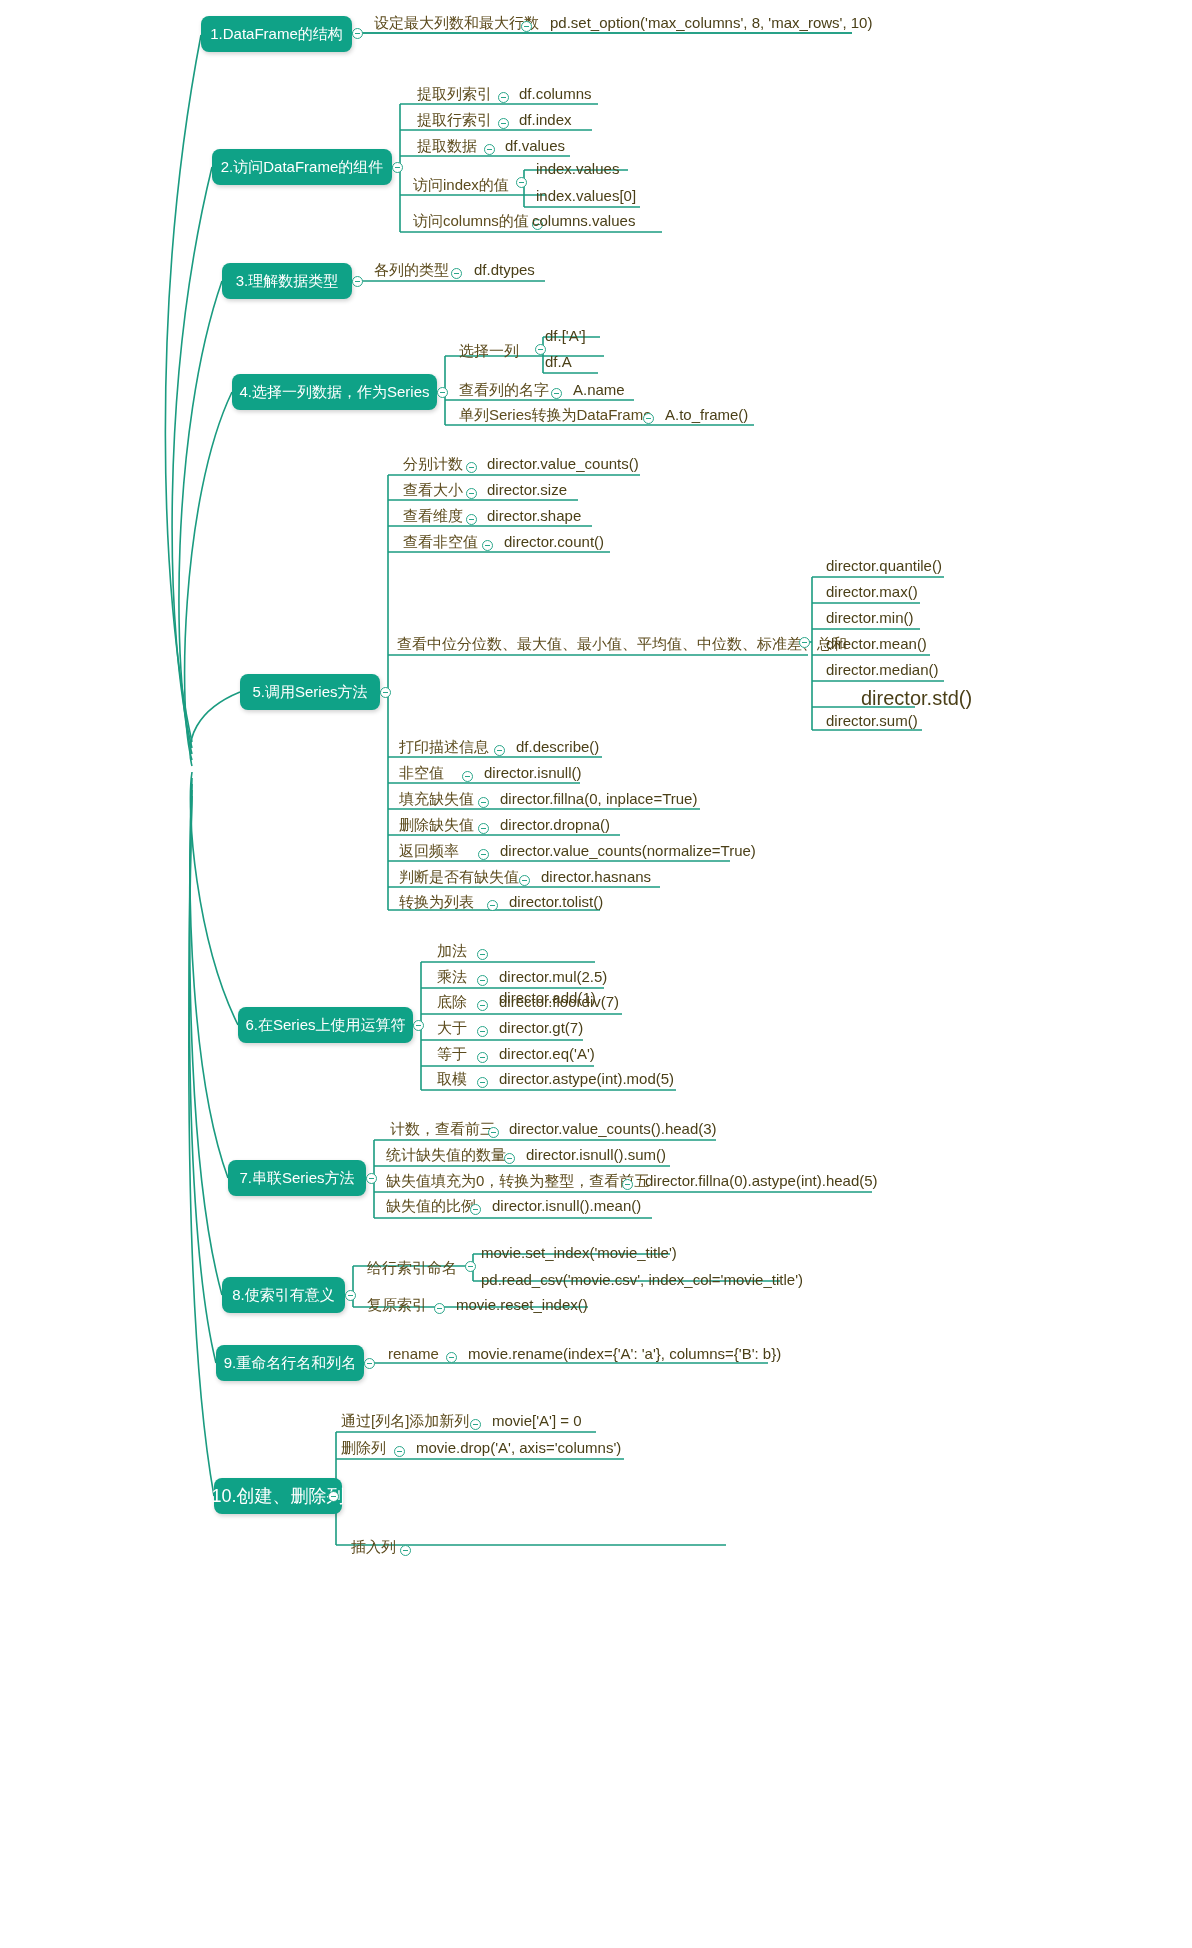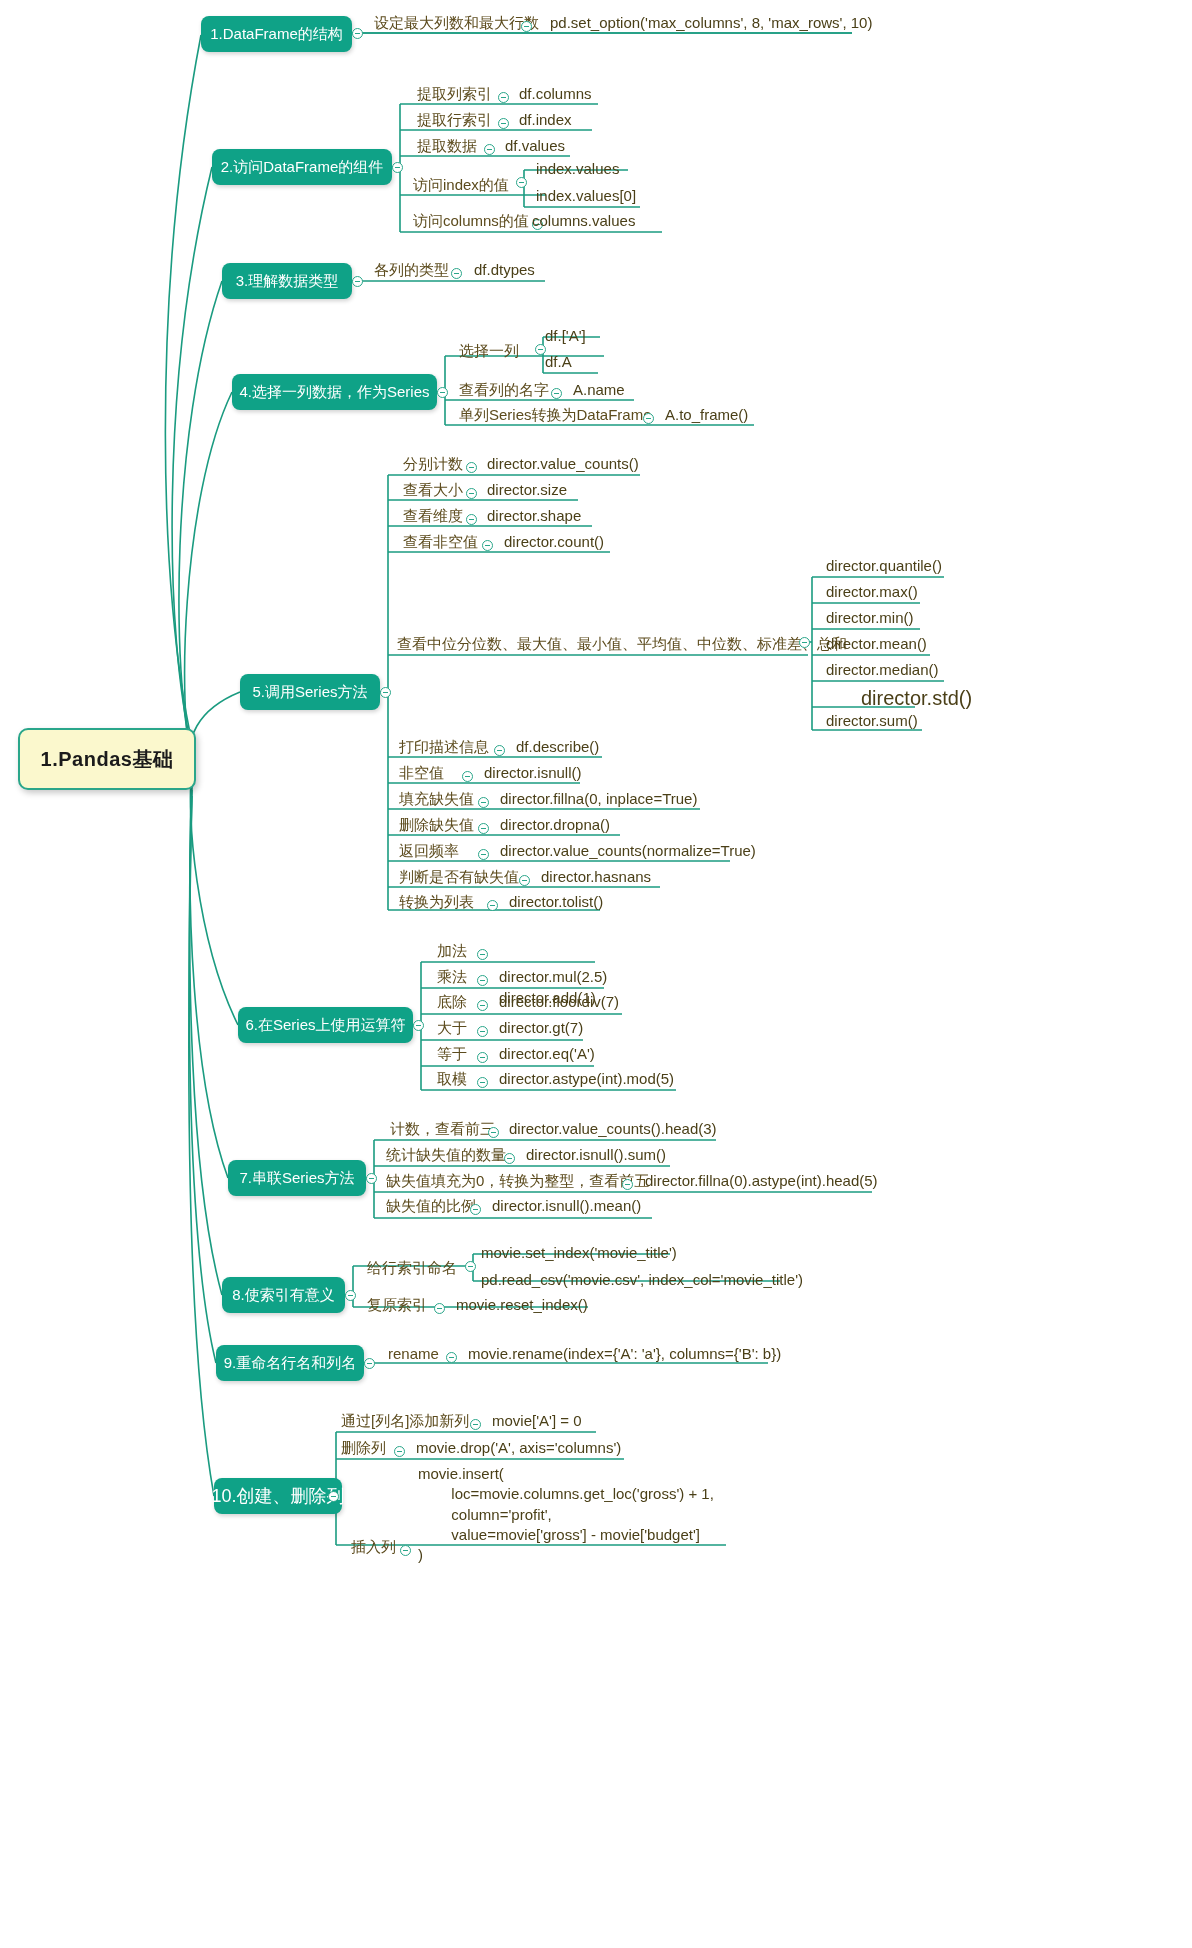--- a/index.html
+++ b/index.html
@@ -163,23 +163,20 @@
       <path d="M364,1363 H 768"></path>
 
       <path d="M328,1496 H 336"></path>
       <path d="M336,1432 V 1545"></path>
       <path d="M336,1432 H 596"></path>
       <path d="M336,1459 H 624"></path>
       <path d="M336,1545 H 726"></path>
     </g>
   </svg>
 
-  <div class="root" style="left:18px;top:728px;width:174px;height:58px;font-size:20px;">
-    <span>1.Pandas基础</span>
-  </div>
 
   <div class="l1" style="left:201px;top:16px;width:151px;height:36px;font-size:15px;">
     <span>1.DataFrame的结构</span>
   </div>
 
   <div class="l1" style="left:212px;top:149px;width:180px;height:36px;font-size:15px;">
     <span>2.访问DataFrame的组件</span>
   </div>
 
   <div class="l1" style="left:222px;top:263px;width:130px;height:36px;font-size:15px;">
@@ -383,19 +380,14 @@
   <div class="txt" style="left:341px;top:1412px;font-size:15px;">通过[列名]添加新列</div>
   <div class="knob" style="left:470px;top:1419px;"></div>
   <div class="txt code" style="left:492px;top:1412px;font-size:15px;">movie['A'] = 0</div>
 
   <div class="txt" style="left:341px;top:1439px;font-size:15px;">删除列</div>
   <div class="knob" style="left:394px;top:1446px;"></div>
   <div class="txt code" style="left:416px;top:1439px;font-size:15px;">movie.drop('A', axis='columns')</div>
 
   <div class="txt" style="left:351px;top:1538px;font-size:15px;">插入列</div>
   <div class="knob" style="left:400px;top:1545px;"></div>
-  <div class="txt code multiline" style="left:418px;top:1464px;font-size:15px;">movie.insert(
-        loc=movie.columns.get_loc('gross') + 1,
-        column='profit',
-        value=movie['gross'] - movie['budget']
-)</div>
 
 </div>
 
 </body></html>

